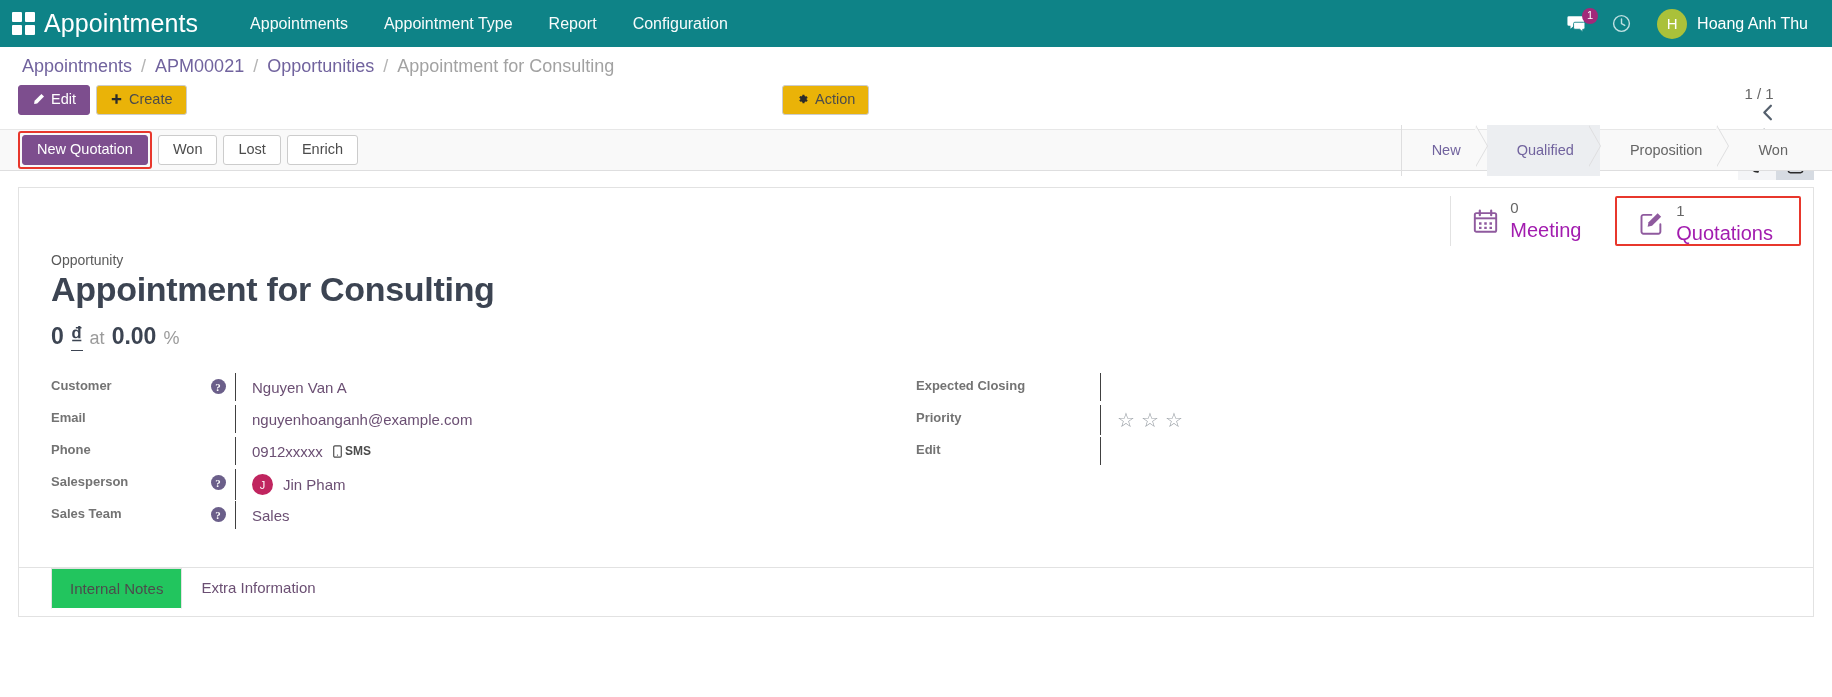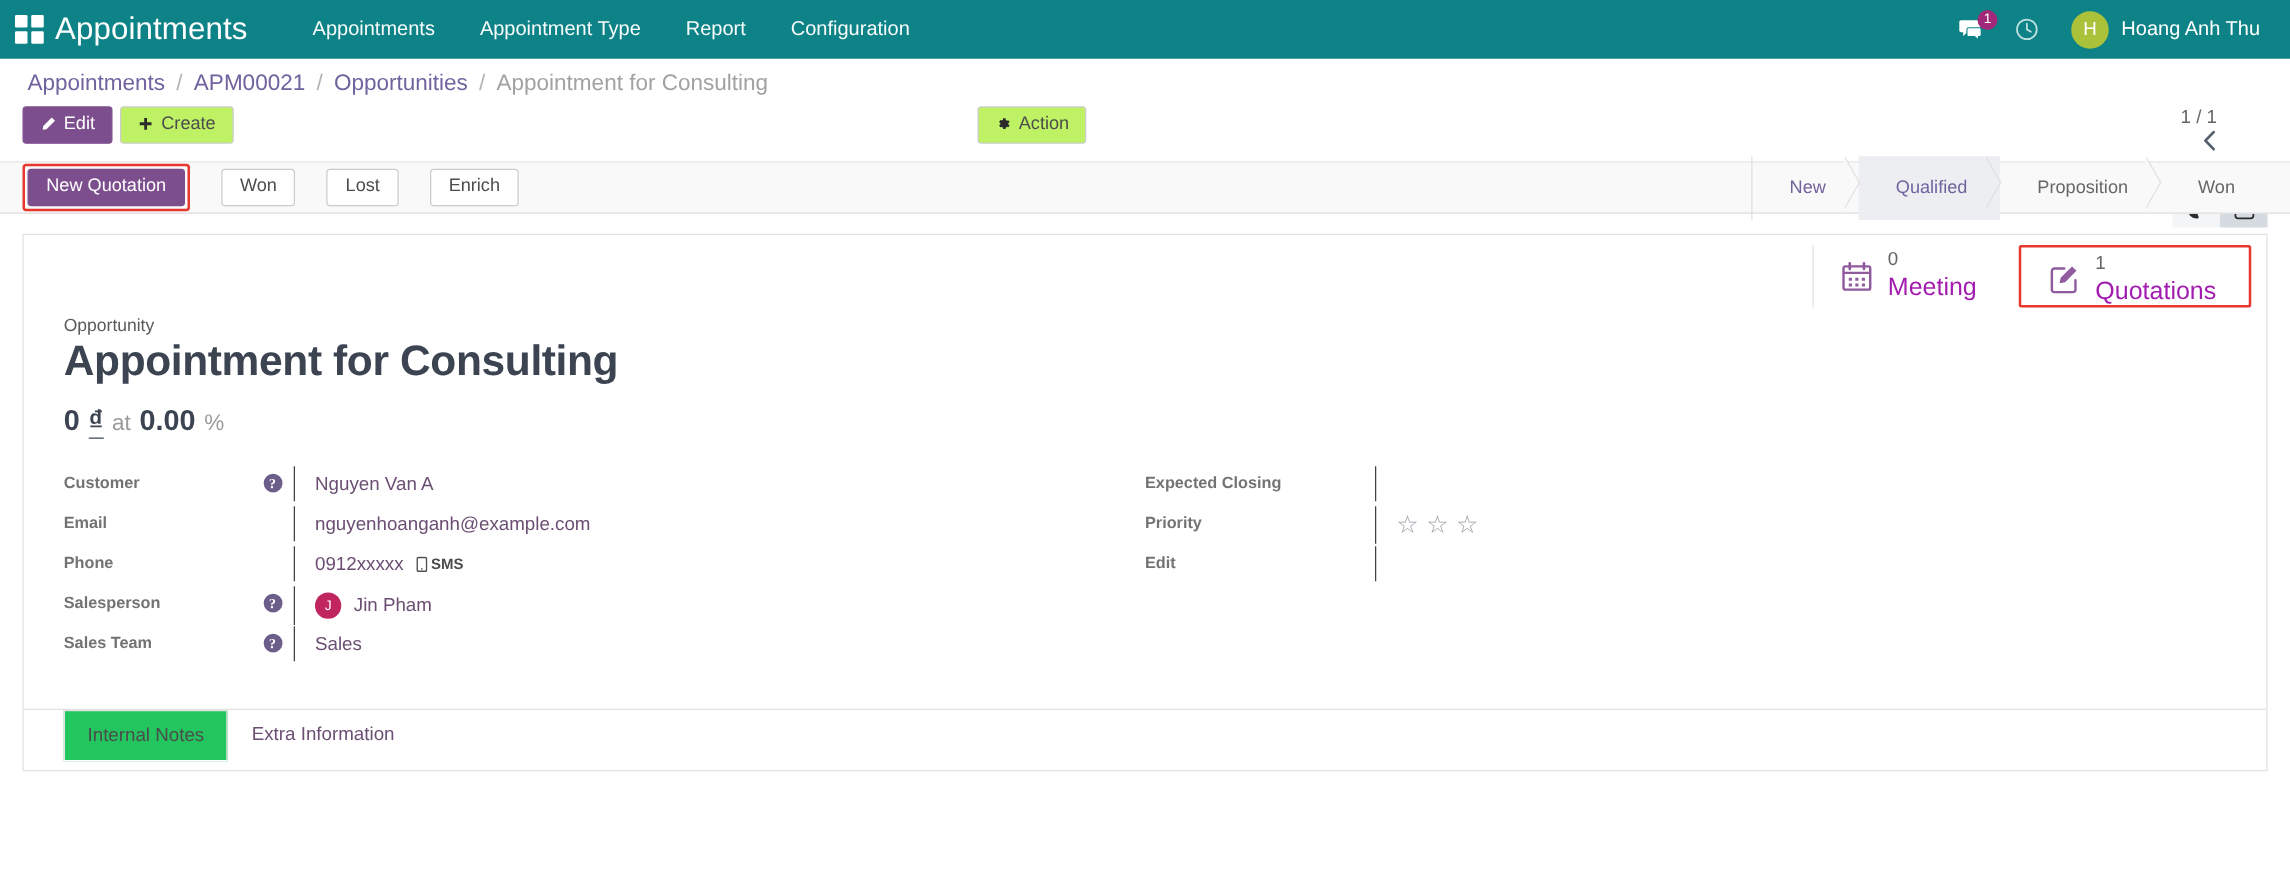--- a/index.html
+++ b/index.html
@@ -119,21 +119,21 @@
     display: flex;
     align-items: flex-start;
     padding: 0 18px;
     background: #ffffff;
     position: relative;
   }
   .btn {
     font-family: "Liberation Sans", sans-serif;
     font-size: 14.5px;
     border: 1px solid #ccc;
-    background: #bef264;
+    background: #eab308;
     color: #4c4c4c;
     border-radius: 3px;
     padding: 6px 13px;
     cursor: pointer;
     display: inline-flex;
     align-items: center;
     gap: 6px;
     line-height: 1.1;
     white-space: nowrap;
   }
@@ -184,21 +184,21 @@
   .statusbar-row {
     height: 42px;
     background: #f9f9f9;
     border-top: 1px solid #e7e7e7;
     border-bottom: 1px solid #dededf;
     display: flex;
     align-items: center;
     padding: 0 18px;
     position: relative;
   }
-  .sb-buttons { display: flex; align-items: center; gap: 19px; }
+  .sb-buttons { display: flex; align-items: center; }
   .sb-btn {
     font-family: "Liberation Sans", sans-serif;
     font-size: 14.5px;
     border: 1px solid #ccc;
     background: #ffffff;
     color: #4c4c4c;
     padding: 6px 14px;
     cursor: pointer;
     border-radius: 3px;
     margin-right: 6px;

